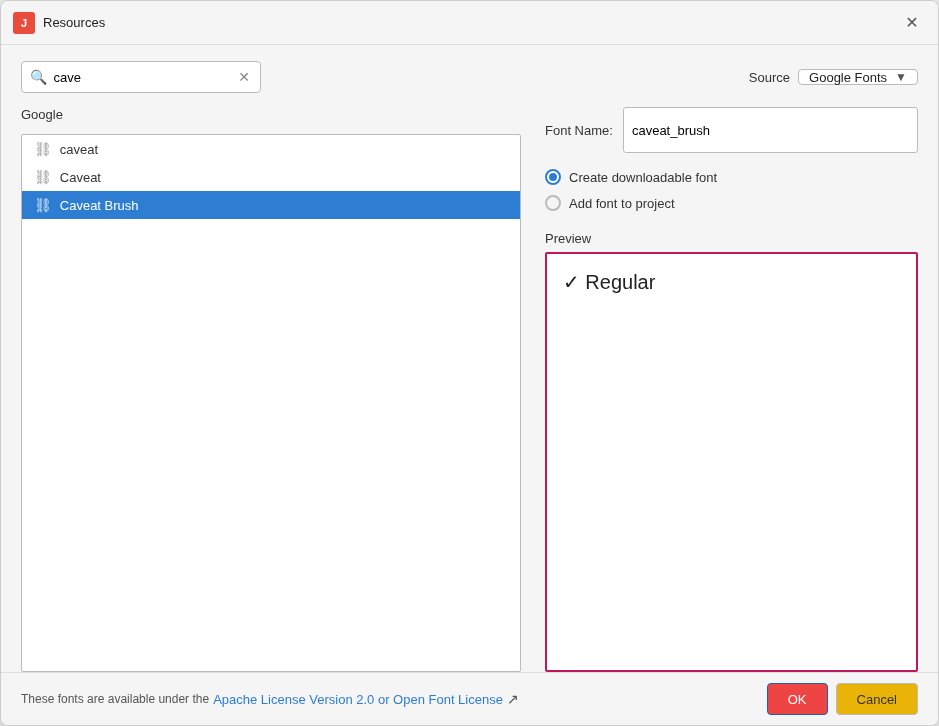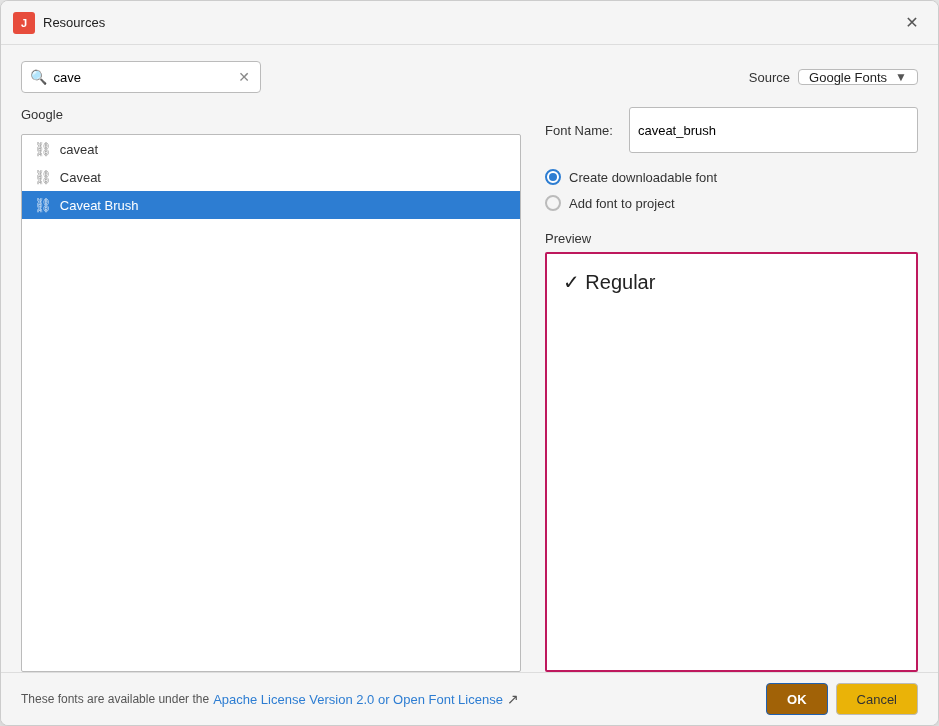--- a/index.html
+++ b/index.html
@@ -205,21 +205,21 @@
       flex: 1;
       display: flex;
       flex-direction: column;
       padding-left: 24px;
     }
 
     .font-name-row {
       display: flex;
       align-items: center;
       margin-bottom: 16px;
-      gap: 16px;
+      gap: 10px;
       justify-content: flex-end;
     }
 
     .font-name-label {
       font-size: 13px;
       color: #333;
       white-space: nowrap;
     }
 
     .font-name-input {
@@ -339,24 +339,24 @@
     .btn {
       height: 32px;
       padding: 0 20px;
       border-radius: 4px;
       border: 1px solid #bbb;
       font-size: 13px;
       cursor: pointer;
     }
 
     .btn-primary {
-      background: #a16207;
+      background: #ef4444;
       color: white;
       border-color: #2060b0;
-      font-weight: 700;
+      font-weight: 400;
     }
 
     .btn-secondary {
       background: #eab308;
       color: #333;
     }
 
     .left-header {
       display: flex;
       align-items: baseline;

